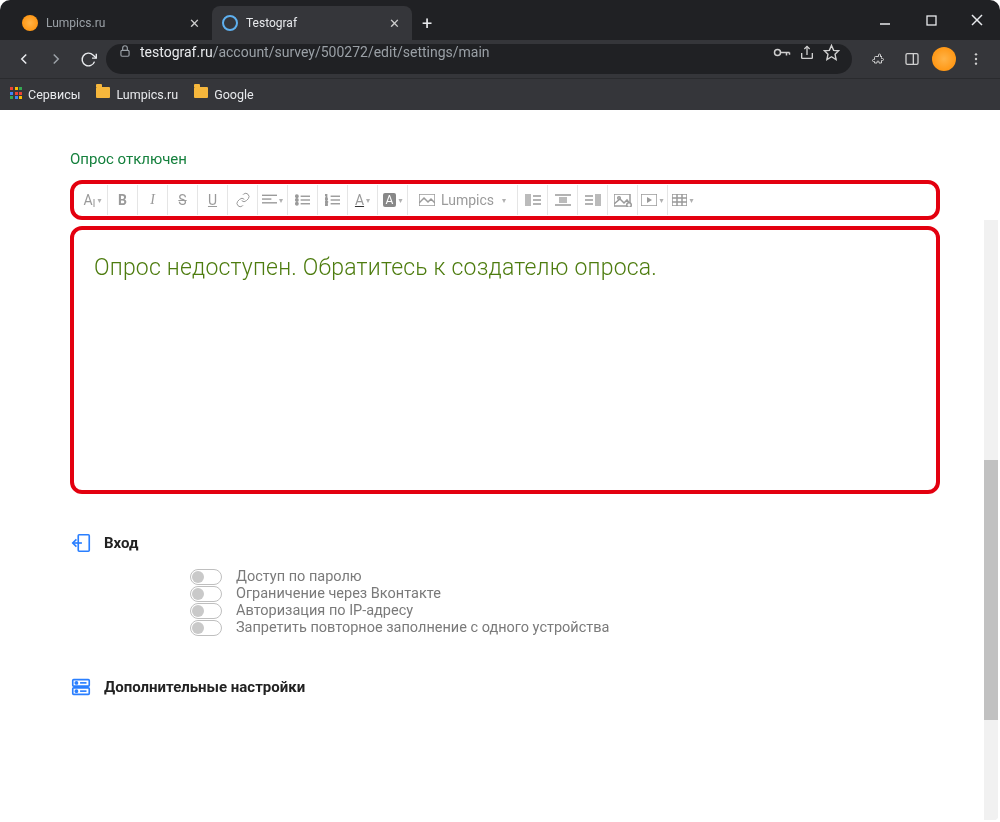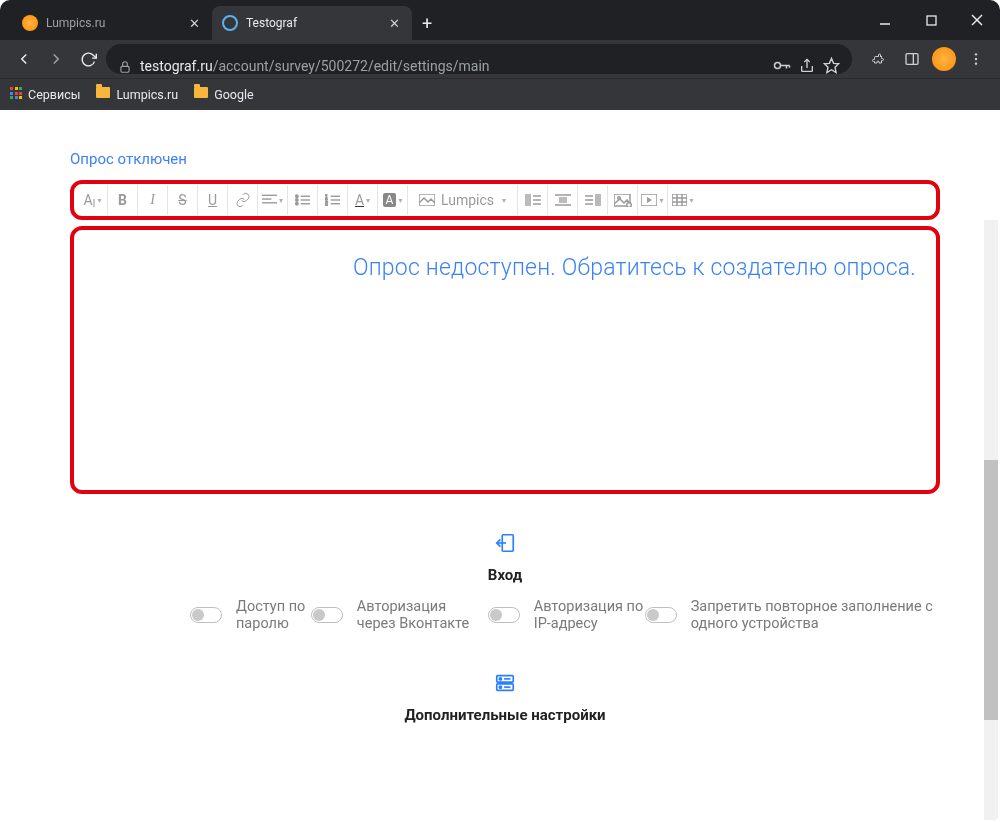--- a/index.html
+++ b/index.html
@@ -15,60 +15,60 @@
   .fav-ring { border: 2px solid #5eb0ef; width: 12px; height: 12px; box-sizing: border-box; }
   .tab .close { margin-left: auto; color: #cfcfcf; font-size: 13px; }
   .newtab { color: #e8eaed; padding: 6px 10px; font-size: 18px; }
   .win-ctrl { margin-left: auto; display: flex; }
   .win-btn { width: 46px; height: 40px; display:flex; align-items:center; justify-content:center; color:#e8eaed; font-size:14px; }
   .win-btn svg { stroke:#e8eaed; }
 
   .chrome-toolbar { background: #35363a; height: 38px; display:flex; align-items:center; padding: 0 10px; gap: 4px; }
   .nav-btn { width: 28px; height: 28px; display:flex; align-items:center; justify-content:center; color:#9aa0a6; }
   .nav-btn.enabled { color:#e8eaed; }
-  .url-bar { flex:1; background:#202124; border-radius:16px; height:30px; display:flex; align-items:flex-end; padding:0 12px; color:#e8eaed; font-size:14px; gap:8px; }
+  .url-bar { flex:1; background:#202124; border-radius:16px; height:30px; display:flex; align-items:flex-start; padding:0 12px; color:#e8eaed; font-size:14px; gap:8px; }
   .url-text { color:#9aa0a6; }
   .url-domain { color:#e8eaed; }
   .right-icons { display:flex; align-items:center; gap:6px; margin-left:8px; }
   .ico { width:28px; height:28px; display:flex; align-items:center; justify-content:center; color:#cfcfcf; }
   .avatar { width:24px; height:24px; border-radius:50%; background: radial-gradient(circle,#ffb347,#ff8c00); }
 
   .bookmarks-bar { background:#35363a; height:32px; border-top:1px solid #2a2b2e; display:flex; align-items:center; padding:0 10px; gap:16px; font-size:12.5px; color:#e8eaed; }
   .bm-item { display:flex; align-items:flex-start; gap:6px; }
   .apps-icon { display:grid; grid-template-columns:repeat(3,3px); grid-template-rows:repeat(3,3px); gap:1.5px; }
   .apps-icon span { background:#ea4335; }
   .apps-icon span:nth-child(2){background:#fbbc04;} .apps-icon span:nth-child(3){background:#34a853;}
   .apps-icon span:nth-child(4){background:#4285f4;} .apps-icon span:nth-child(6){background:#ea4335;}
   .apps-icon span:nth-child(7){background:#34a853;} .apps-icon span:nth-child(8){background:#4285f4;} .apps-icon span:nth-child(9){background:#fbbc04;}
   .folder-icon { width:14px; height:11px; background:#f6b73c; border-radius:1px; position:relative; }
   .folder-icon::before { content:""; position:absolute; top:-3px; left:0; width:6px; height:3px; background:#f6b73c; border-radius:1px 1px 0 0;}
 
   
   .page { background:#fff; height: calc(822px - 40px - 38px - 32px); position:relative; overflow:hidden; padding: 40px 0 0 0;}
   .container { max-width: 870px; margin: 0 0 0 70px; }
-  .section-label { font-size: 15px; color:#3b82f6; margin-bottom:12px; }
+  .section-label { font-size: 15px; color:#15803d; margin-bottom:12px; }
 
   .red-box { border: 4px solid #e3000f; border-radius: 12px; }
   .toolbar-box { height: 40px; display:flex; align-items:center; padding:0 4px; gap:0; background:#fff; margin-bottom:6px; }
   .tbtn { min-width: 30px; height: 30px; display:flex; align-items:center; justify-content:center; color:#9a9a9a; font-size:14px; border-right:1px solid #e5e5e5; }
   .tbtn:last-child { border-right:none; }
   .tbtn .drop { font-size:8px; margin-left:2px; color:#b0b0b0;}
   .tbtn b{font-weight:700;} .tbtn i{font-style:italic; font-family:Georgia,serif;} .tbtn s{text-decoration:line-through;} .tbtn u{text-decoration:underline;}
   .tbtn small{ font-size:11px; }
   .tbtn svg { stroke:#9a9a9a; fill:none; stroke-width:1.5; }
 
   .editor-box { height: 268px; background:#fff; padding: 24px 20px; }
-  .editor-text { text-align:right; font-size: 23px; color:#3b82f6; font-weight:300; letter-spacing:0.2px;}
+  .editor-text { text-align:left; font-size: 23px; color:#4d7c0f; font-weight:300; letter-spacing:0.2px;}
 
   
   .setting-section { margin-top: 34px; }
-  .setting-head { display:flex; align-items:center; gap:12px; padding: 4px 0 14px 0; flex-direction: column; }
+  .setting-head { display:flex; align-items:center; gap:12px; padding: 4px 0 14px 0; }
   .setting-head h3 { font-size:15px; font-weight:700; color:#222; }
   .setting-icon { width:22px; height:22px; }
-  .toggles { padding-left: 120px; display:flex; flex-direction:row; }
+  .toggles { padding-left: 120px; display:flex; flex-direction:column; }
   .toggle-row { display:flex; align-items:center; gap:14px; font-size:14.5px; color:#7a7a7a;}
   .switch { width:32px; height:16px; border-radius:10px; border:1.5px solid #bfbfbf; position:relative; flex-shrink:0;}
   .switch::after { content:""; position:absolute; left:1px; top:1px; width:12px; height:12px; border-radius:50%; background:#c9c9c9; }
 
   
   .page-scroll { position:absolute; right:2px; top:110px; width:14px; height: calc(100% - 112px); background:#f1f1f1;}
   .page-scroll-thumb { width:100%; background:#c1c1c1; }
 </style>
 </head>
 <body>
@@ -326,21 +326,21 @@
         </svg>
         <h3>Вход</h3>
       </div>
       <div class="toggles">
         <div class="toggle-row">
             <span class="switch"></span>
             <span>Доступ по паролю</span>
           </div>
         <div class="toggle-row">
             <span class="switch"></span>
-            <span>Авторизация через Вконтакте</span>
+            <span>Ограничение через Вконтакте</span>
           </div>
         <div class="toggle-row">
             <span class="switch"></span>
             <span>Авторизация по IP-адресу</span>
           </div>
         <div class="toggle-row">
             <span class="switch"></span>
             <span>Запретить повторное заполнение с одного устройства</span>
           </div>
       </div>

